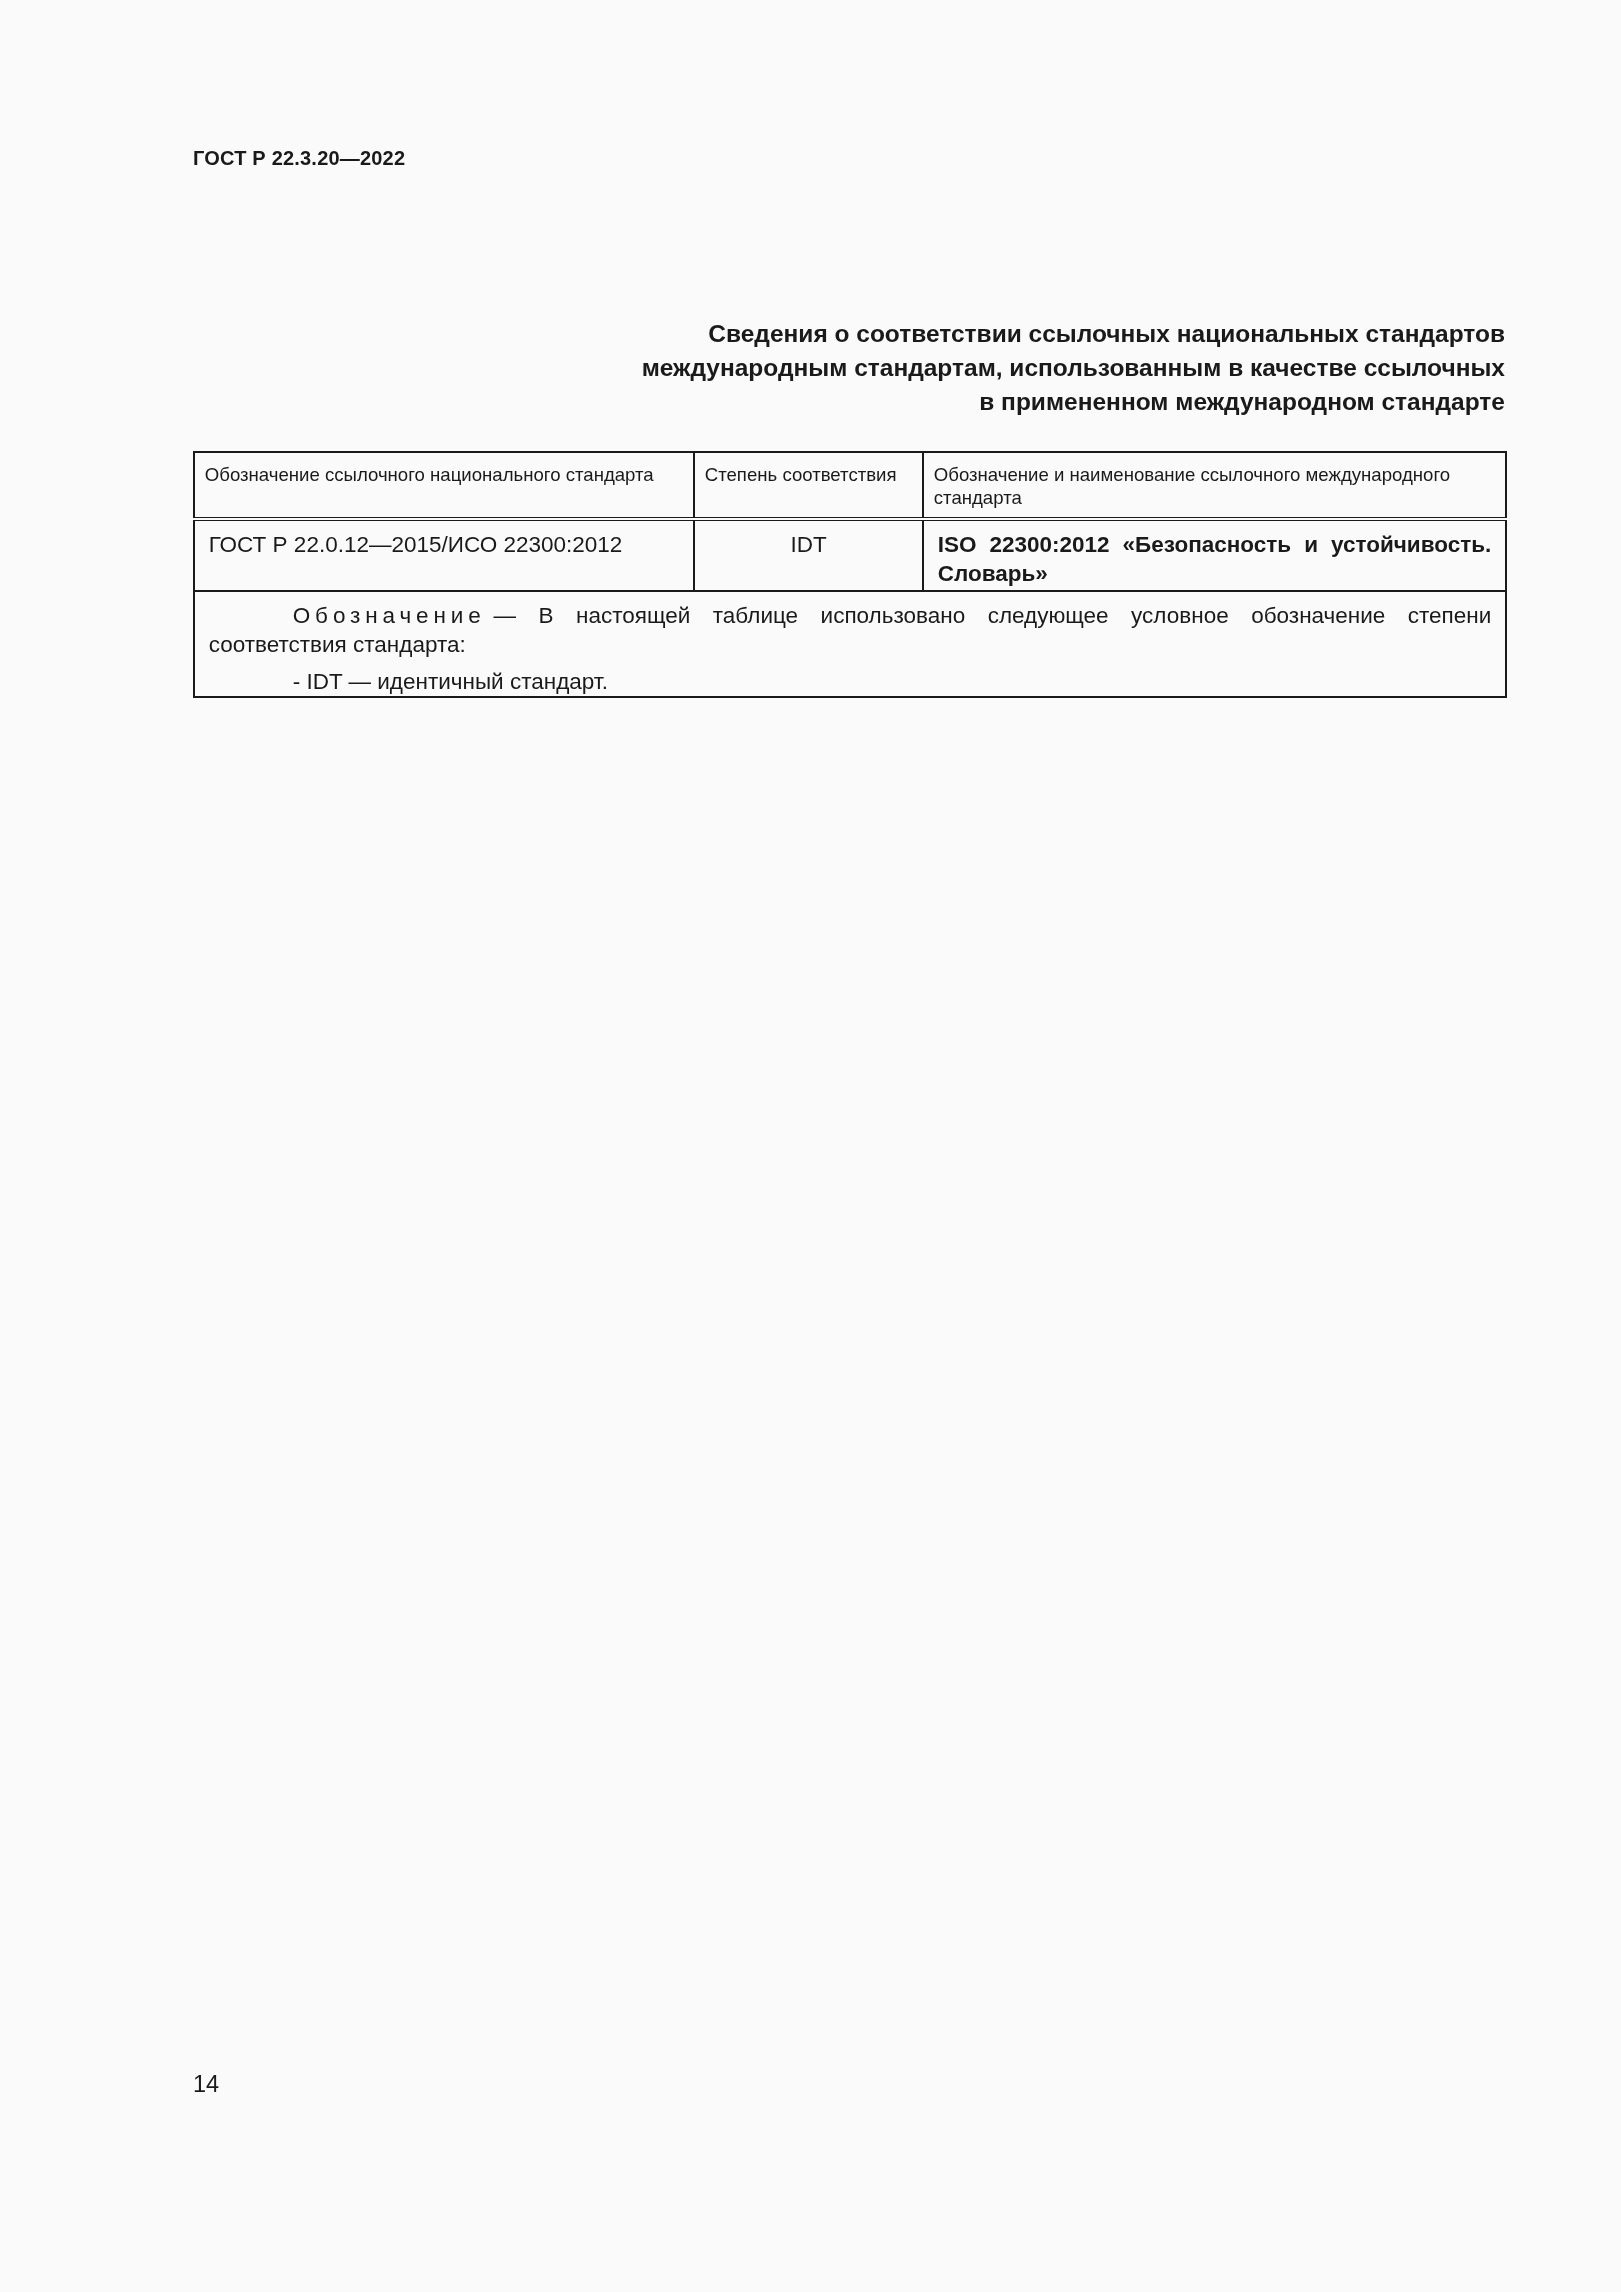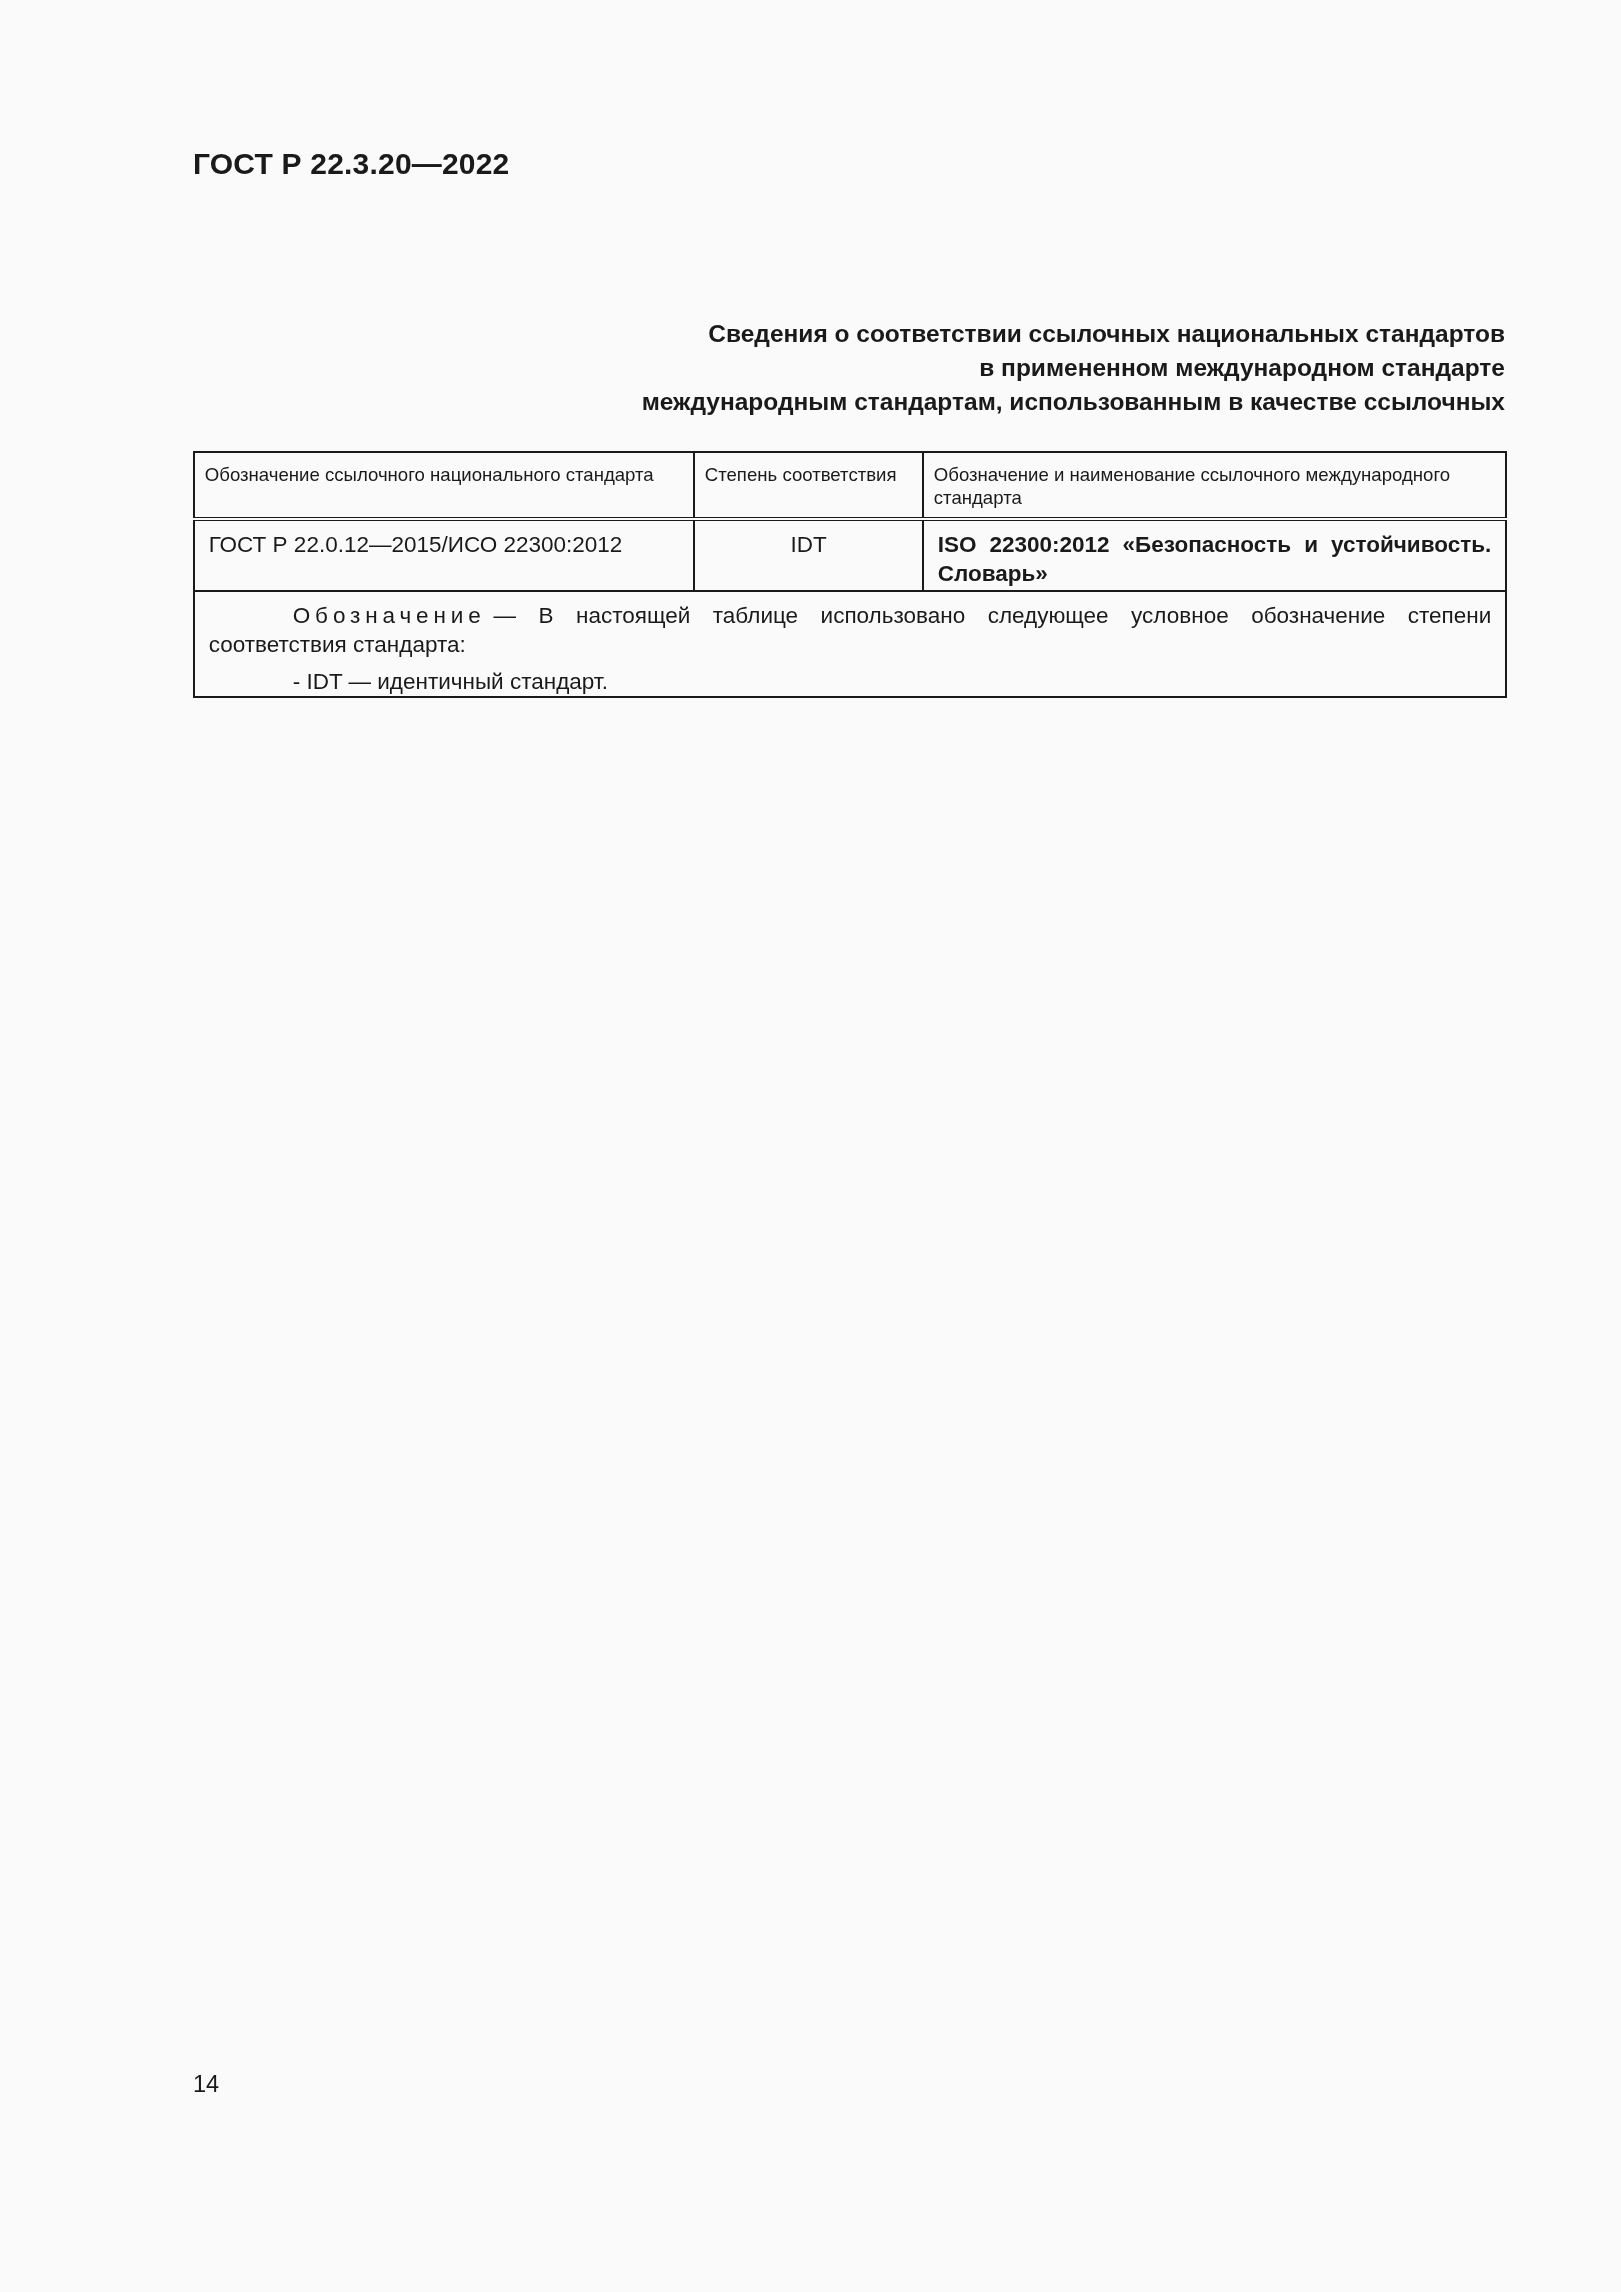--- a/index.html
+++ b/index.html
@@ -12,21 +12,21 @@
       background: #fafafa;
       position: relative;
       font-family: "Liberation Sans", sans-serif;
       color: #1a1a1a;
       overflow: hidden;
     }
     .doc-code {
       position: absolute;
       left: 193px;
       top: 147px;
-      font-size: 30px;
+      font-size: 20px;
       font-weight: bold;
       letter-spacing: 0.2px;
     }
     .annex-block {
       position: absolute;
       left: 193px;
       width: 1312px;
       top: 223px;
       text-align: center;
       font-size: 21.6px;
@@ -117,22 +117,22 @@
 </head>
 <body>
 
 <div class="doc-code">ГОСТ Р 22.3.20—2022</div>
 
 <div class="annex-block">
 </div>
 
 <div class="heading-block">
   <span>Сведения о соответствии ссылочных национальных стандартов</span>
+  <span>международным стандартам, использованным в качестве ссылочных</span>
   <span>в примененном международном стандарте</span>
-  <span>международным стандартам, использованным в качестве ссылочных</span>
 </div>
 
 <div class="table-wrap">
   <table class="ref-table">
     <colgroup>
       <col style="width:500px">
       <col style="width:229px">
       <col style="width:583px">
     </colgroup>
     <thead>

